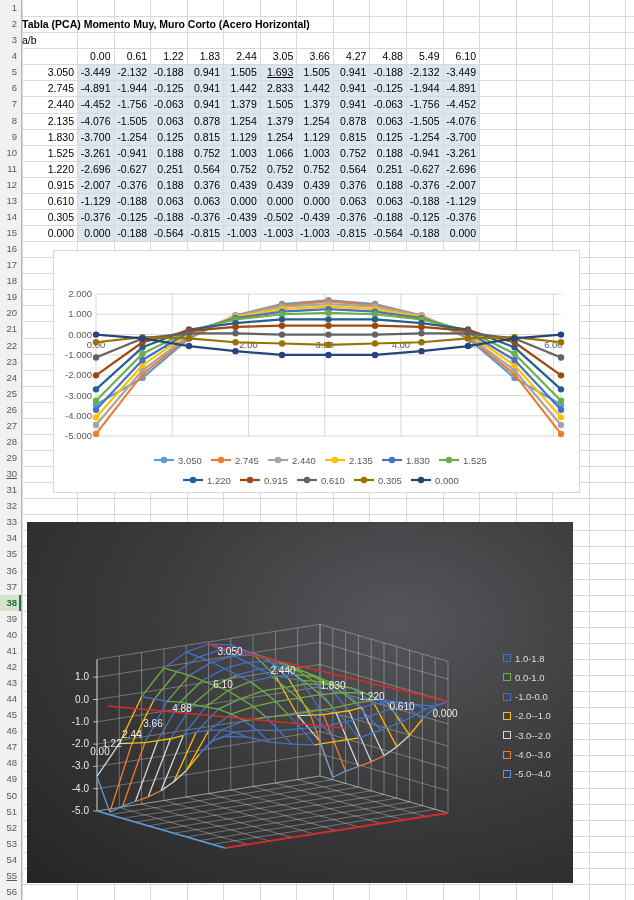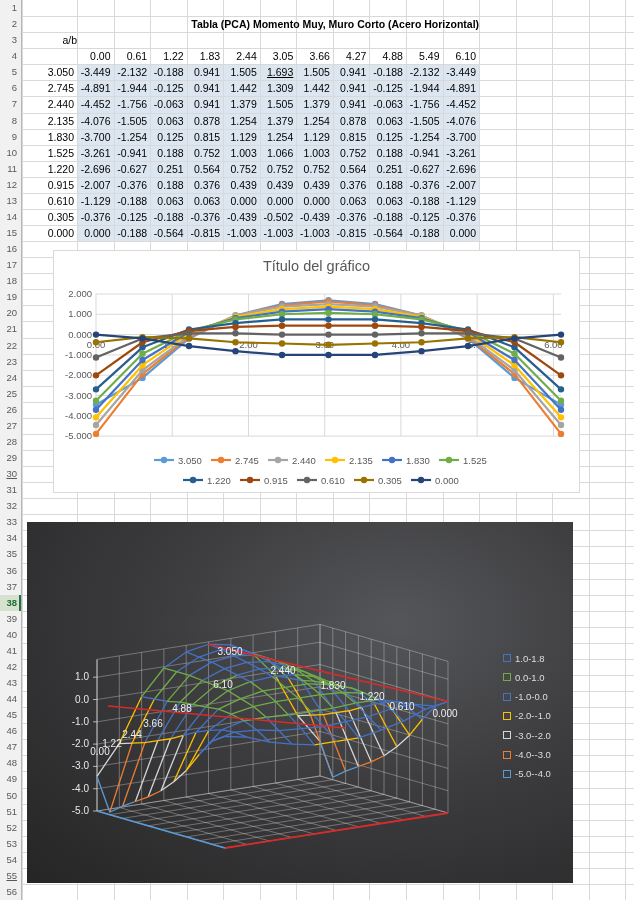--- a/index.html
+++ b/index.html
@@ -10,21 +10,21 @@
   .vline{width:1px;}
   #rowstrip{position:absolute;left:0;top:0;width:22px;height:900px;background:#f1f1f1;
             border-right:1px solid #b7b7b7;box-sizing:border-box;}
   .rownum{position:absolute;left:0;width:17px;text-align:right;font-size:9.5px;color:#595959;
           line-height:16px;}
   .rowsel{position:absolute;left:0;width:21px;background:#d7e2ce;border-right:2px solid #217346;box-sizing:border-box;}
   .rowsel-num{color:#1f6b35;font-weight:bold;}
   #bluezone{position:absolute;background:#dce6f1;}
   .cell{position:absolute;font-size:10.5px;color:#000;line-height:16px;white-space:nowrap;}
   .c-right{text-align:right;padding-right:3px;box-sizing:border-box;}
-  .c-center{text-align:right;}
+  .c-center{text-align:left;}
   .c-bold{font-weight:bold;}
   #linechart{position:absolute;left:53px;top:250px;width:527px;height:243px;background:#fff;
              border:1px solid #d9d9d9;box-sizing:border-box;z-index:5;}
   .lc-title{position:absolute;left:0;top:7px;width:100%;text-align:center;font-size:14.5px;
             color:#595959;}
   #surfchart{position:absolute;left:27px;top:522px;width:546px;height:361px;z-index:5;
              background:radial-gradient(ellipse at 68% 28%, #55565a 0%, #3c3c3e 45%, #252526 100%);}
   .sc-title{position:absolute;left:0;top:12px;width:100%;text-align:center;font-size:16px;
             font-weight:bold;color:#f2f2f2;letter-spacing:.5px;
             text-shadow:1px 1px 1px rgba(0,0,0,.6);}
@@ -197,21 +197,21 @@
       <div class="cell c-right" style="left:332.84999999999997px;top:64px;width:36.55px;height:16px;">0.941</div>
       <div class="cell c-right" style="left:369.4px;top:64px;width:36.55px;height:16px;">-0.188</div>
       <div class="cell c-right" style="left:405.95px;top:64px;width:36.55px;height:16px;">-2.132</div>
       <div class="cell c-right" style="left:442.5px;top:64px;width:36.55px;height:16px;">-3.449</div>
       <div class="cell c-right" style="left:22px;top:80px;width:55px;height:16px;">2.745</div>
       <div class="cell c-right" style="left:77px;top:80px;width:36.55px;height:16px;">-4.891</div>
       <div class="cell c-right" style="left:113.55px;top:80px;width:36.55px;height:16px;">-1.944</div>
       <div class="cell c-right" style="left:150.1px;top:80px;width:36.55px;height:16px;">-0.125</div>
       <div class="cell c-right" style="left:186.64999999999998px;top:80px;width:36.55px;height:16px;">0.941</div>
       <div class="cell c-right" style="left:223.2px;top:80px;width:36.55px;height:16px;">1.442</div>
-      <div class="cell c-right" style="left:259.75px;top:80px;width:36.55px;height:16px;">1.309</div>
+      <div class="cell c-right" style="left:259.75px;top:80px;width:36.55px;height:16px;">2.833</div>
       <div class="cell c-right" style="left:296.29999999999995px;top:80px;width:36.55px;height:16px;">1.442</div>
       <div class="cell c-right" style="left:332.84999999999997px;top:80px;width:36.55px;height:16px;">0.941</div>
       <div class="cell c-right" style="left:369.4px;top:80px;width:36.55px;height:16px;">-0.125</div>
       <div class="cell c-right" style="left:405.95px;top:80px;width:36.55px;height:16px;">-1.944</div>
       <div class="cell c-right" style="left:442.5px;top:80px;width:36.55px;height:16px;">-4.891</div>
       <div class="cell c-right" style="left:22px;top:96px;width:55px;height:16px;">2.440</div>
       <div class="cell c-right" style="left:77px;top:96px;width:36.55px;height:16px;">-4.452</div>
       <div class="cell c-right" style="left:113.55px;top:96px;width:36.55px;height:16px;">-1.756</div>
       <div class="cell c-right" style="left:150.1px;top:96px;width:36.55px;height:16px;">-0.063</div>
       <div class="cell c-right" style="left:186.64999999999998px;top:96px;width:36.55px;height:16px;">0.941</div>
@@ -314,21 +314,20 @@
       <div class="cell c-right" style="left:223.2px;top:225px;width:36.55px;height:16px;">-1.003</div>
       <div class="cell c-right" style="left:259.75px;top:225px;width:36.55px;height:16px;">-1.003</div>
       <div class="cell c-right" style="left:296.29999999999995px;top:225px;width:36.55px;height:16px;">-1.003</div>
       <div class="cell c-right" style="left:332.84999999999997px;top:225px;width:36.55px;height:16px;">-0.815</div>
       <div class="cell c-right" style="left:369.4px;top:225px;width:36.55px;height:16px;">-0.564</div>
       <div class="cell c-right" style="left:405.95px;top:225px;width:36.55px;height:16px;">-0.188</div>
       <div class="cell c-right" style="left:442.5px;top:225px;width:36.55px;height:16px;">0.000</div>
     </div>
 
   <div id="linechart">
-    <div class="lc-title">Título del gráfico</div>
     <svg id="lcsvg" width="525" height="241">
         <g>
           <line x1="42" y1="43" x2="507" y2="43" stroke="#d9d9d9" stroke-width="1"></line>
           <line x1="42" y1="63.3" x2="507" y2="63.3" stroke="#d9d9d9" stroke-width="1"></line>
           <line x1="42" y1="83.6" x2="507" y2="83.6" stroke="#d9d9d9" stroke-width="1"></line>
           <line x1="42" y1="103.9" x2="507" y2="103.9" stroke="#d9d9d9" stroke-width="1"></line>
           <line x1="42" y1="124.2" x2="507" y2="124.2" stroke="#d9d9d9" stroke-width="1"></line>
           <line x1="42" y1="144.5" x2="507" y2="144.5" stroke="#d9d9d9" stroke-width="1"></line>
           <line x1="42" y1="164.8" x2="507" y2="164.8" stroke="#d9d9d9" stroke-width="1"></line>
           <line x1="42" y1="185.1" x2="507" y2="185.1" stroke="#d9d9d9" stroke-width="1"></line>

